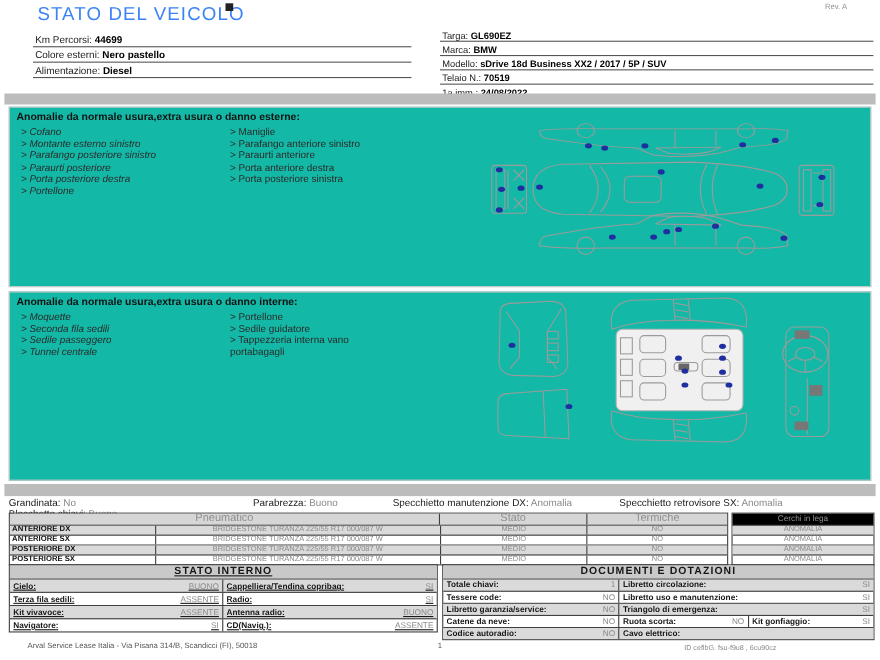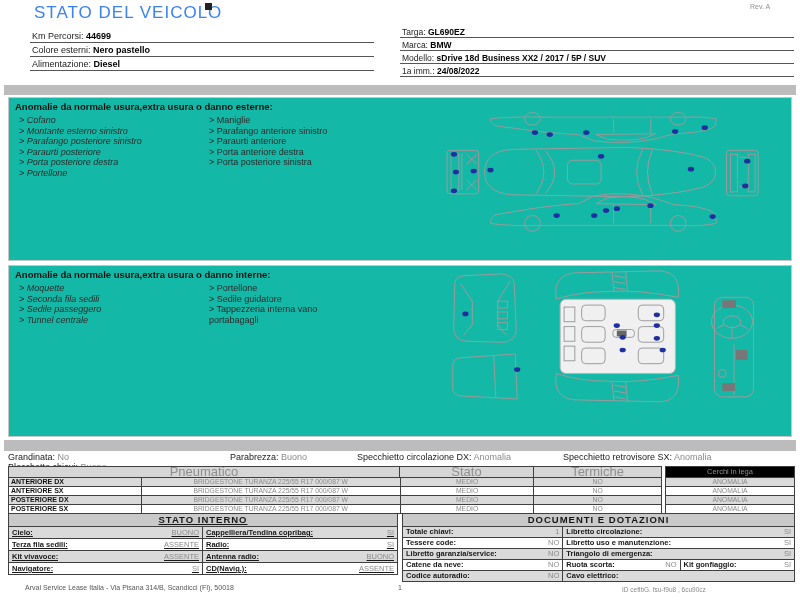--- a/index.html
+++ b/index.html
@@ -31,21 +31,21 @@
   .acol2{left:200px;width:150px;}
   .aitem{display:block;}
   .diag{position:absolute;left:420px;top:2px;}
   
   .cond{position:absolute;top:452px;left:0;width:800px;font-size:9px;}
   .citem{position:absolute;white-space:nowrap;}
   .citem .val{color:#8a8a8a;}
   
   .tt{position:absolute;top:466px;left:8px;width:652px;border:1px solid #3f3f3f;font-size:6.8px;}
   .tt-head{display:flex;height:10px;line-height:10px;background:#d6d6d6;color:#8f8f8f;
-           text-align:center;border-bottom:1px solid #3f3f3f;font-size:13px;}
+           text-align:center;border-bottom:1px solid #3f3f3f;font-size:10px;}
   .tt-row{display:flex;height:8px;line-height:8px;border-bottom:1px solid #3f3f3f;}
   .tt-row:last-child{border-bottom:none;}
   .tt .c1{width:130px;border-right:1px solid #3f3f3f;}
   .tt .c2{width:259px;border-right:1px solid #3f3f3f;text-align:center;color:#8a8a8a;}
   .tt .c3{width:133px;border-right:1px solid #3f3f3f;text-align:center;color:#8a8a8a;}
   .tt .c4{width:127px;text-align:center;color:#8a8a8a;}
   .tt-head .h1{width:390px;border-right:1px solid #3f3f3f;}
   .tt-head .h2{width:133px;border-right:1px solid #3f3f3f;}
   .tt-head .h3{width:127px;}
   .tt .pos{font-weight:bold;color:#111;padding-left:2px;font-size:7px;}
@@ -116,20 +116,24 @@
       <span class="lbl">Targa:</span>
       <span class="val">GL690EZ</span>
     </div>
     <div class="irow">
       <span class="lbl">Marca:</span>
       <span class="val">BMW</span>
     </div>
     <div class="irow">
       <span class="lbl">Modello:</span>
       <span class="val">sDrive 18d Business XX2 / 2017 / 5P / SUV</span>
+    </div>
+    <div class="irow">
+      <span class="lbl">Telaio N.:</span>
+      <span class="val">70519</span>
     </div>
     <div class="irow">
       <span class="lbl">1a imm.:</span>
       <span class="val">24/08/2022</span>
     </div>
   </div>
 
   <div class="band band1"></div>
 
   <div class="abox box-ext">
@@ -293,21 +297,21 @@
   <div class="cond">
     <span class="citem" style="left:8px;top:0;">
       <span class="lbl">Grandinata:</span>
       <span class="val">No</span>
     </span>
     <span class="citem" style="left:230px;top:0;">
       <span class="lbl">Parabrezza:</span>
       <span class="val">Buono</span>
     </span>
     <span class="citem" style="left:357px;top:0;">
-      <span class="lbl">Specchietto circolazione DX:</span>
+      <span class="lbl">Specchietto manutenzione DX:</span>
       <span class="val">Anomalia</span>
     </span>
     <span class="citem" style="left:563px;top:0;">
       <span class="lbl">Specchietto retrovisore SX:</span>
       <span class="val">Anomalia</span>
     </span>
     <span class="citem" style="left:8px;top:10px;">
       <span class="lbl">Blocchetto chiavi:</span>
       <span class="val">Buono</span>
     </span>

